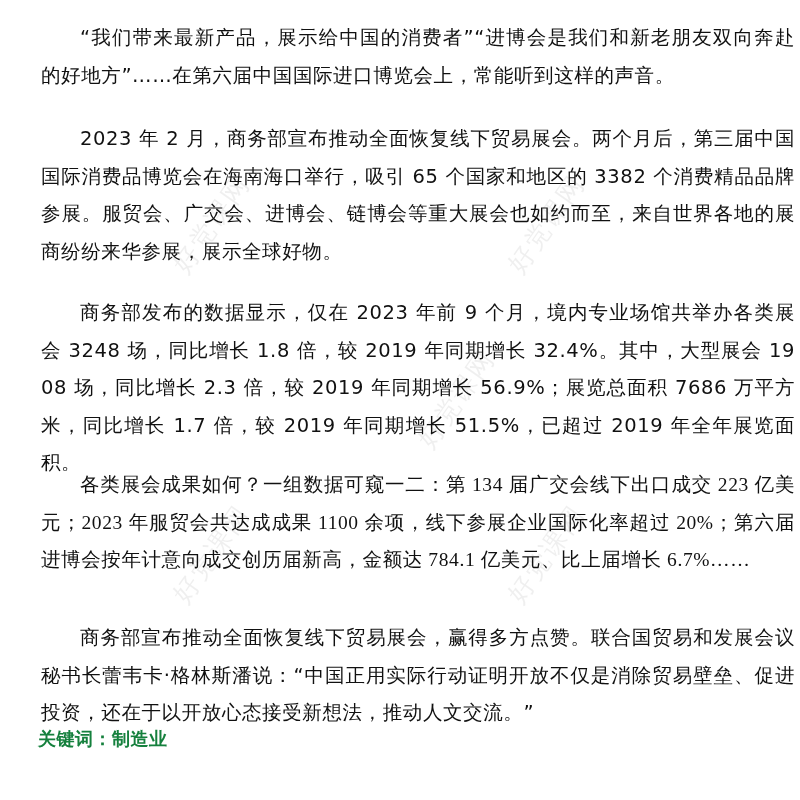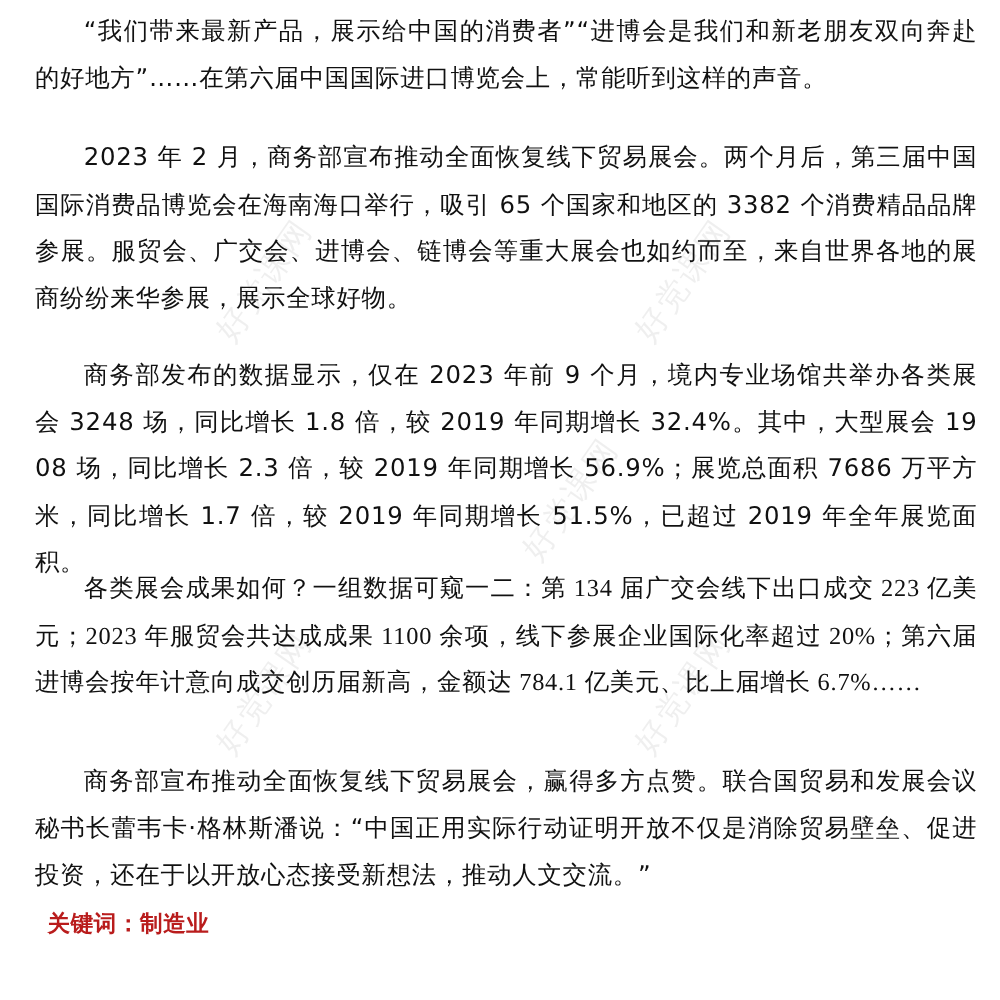--- a/index.html
+++ b/index.html
@@ -18,41 +18,41 @@
     .page {
       position: absolute;
       left: 24px;
       top: 0;
       width: 754px;
     }
     .para {
       position: absolute;
       left: 0;
       width: 754px;
-      margin: 4px;
+      margin: 17px;
       font-size: 19.5px;
       line-height: 37.6px;
       text-indent: 39px;
       text-align: justify;
       text-align-last: left;
       letter-spacing: 0.6px;
       word-break: break-all;
     }
     #p1 { top: 2px; }
     #p2 { top: 103px; }
     #p3 { top: 277px; }
     #p4 { top: 449px; font-family: Liberation Serif, serif; }
     #p5 { top: 602px; }
     .keywords {
       position: absolute;
       left: 38px;
       top: 727px;
       font-size: 18px;
       font-weight: bold;
-      color: #b91c1c;
+      color: #15803d;
       letter-spacing: 0.5px;
     }
     .watermark {
       position: absolute;
       font-size: 26px;
       color: #000000;
       opacity: 0.06;
       transform: rotate(-55deg);
       transform-origin: left top;
       white-space: nowrap;

